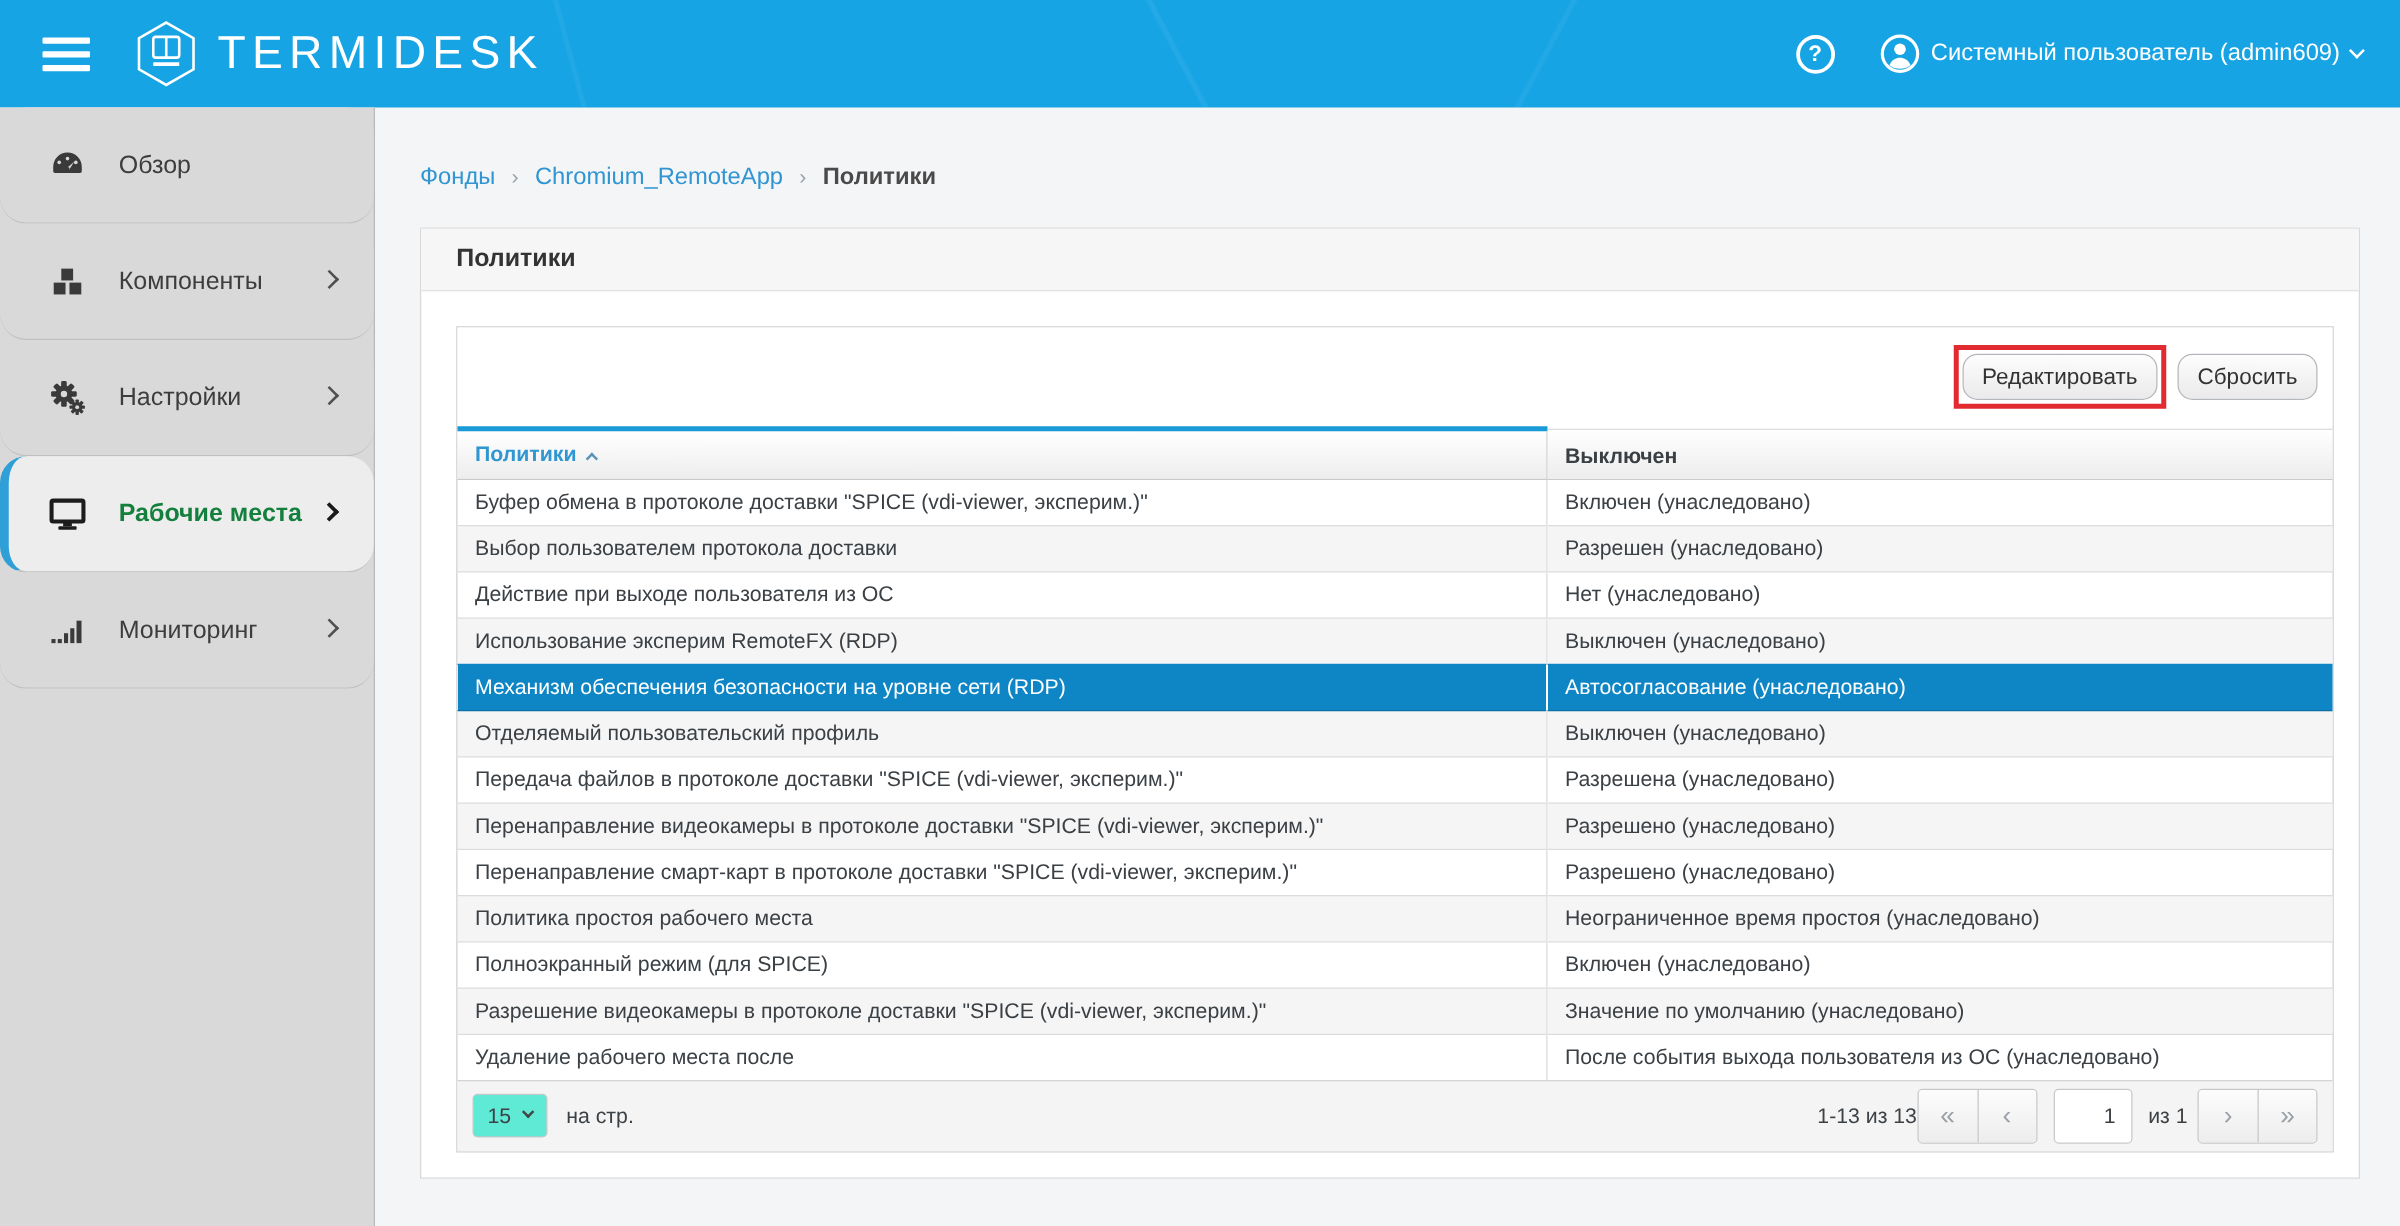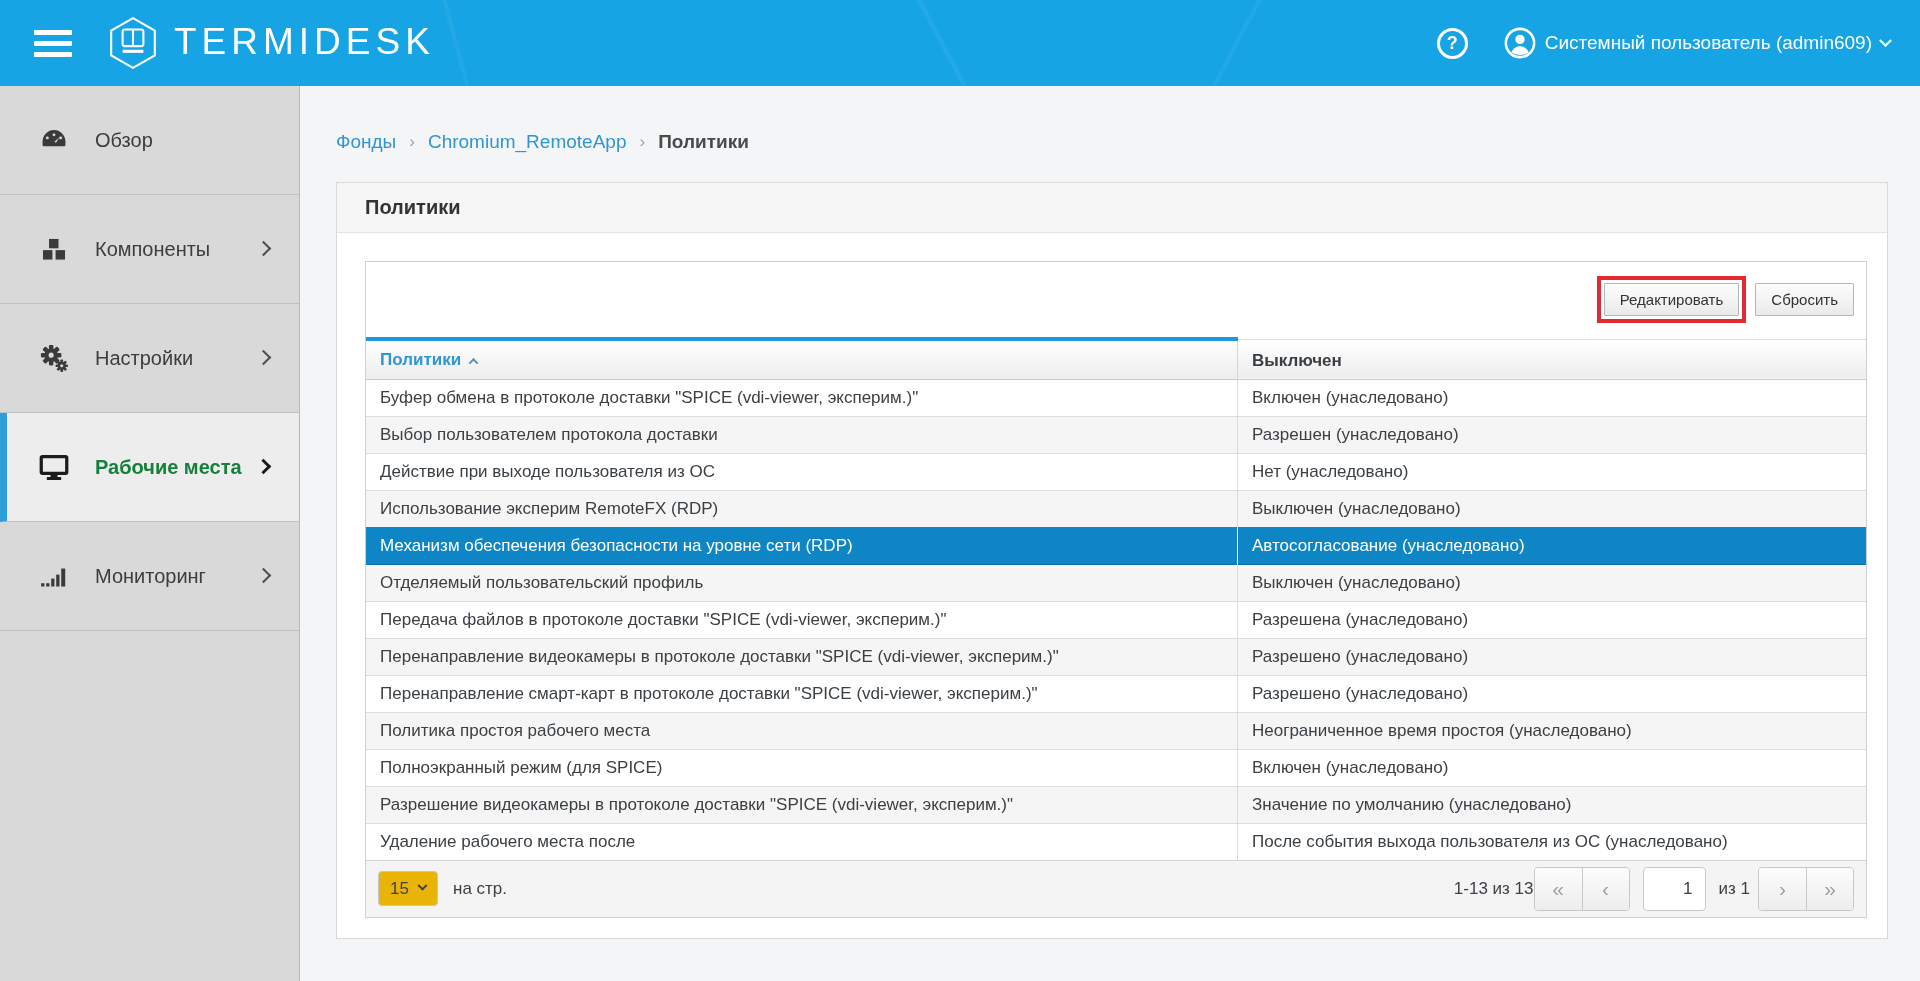--- a/index.html
+++ b/index.html
@@ -23,22 +23,22 @@
     display:flex; align-items:center; justify-content:center; font-weight:bold; font-size:18px; cursor:pointer; }
   .user-menu { display:flex; align-items:center; gap:9px; color:#fff; font-size:19px; cursor:pointer; }
   .chev { display:inline-block; width:9px; height:9px; border-right:2px solid currentColor; border-bottom:2px solid currentColor; }
   .chev.down { transform:rotate(45deg) translate(-2px,-2px); }
 
   
   .app { display:flex; height:895px; }
 
   
   .sidebar { width:300px; background:#d9d9d9; border-right:1px solid #b9b9b9; flex-shrink:0; }
-  .side-item { height:109px; display:flex; align-items:center; padding-left:37px;
-    border-bottom:1px solid #c0c0c0; cursor:pointer; position:relative; background:#d9d9d9; }
+  .side-item { height:93px; display:flex; align-items:center; padding-left:37px;
+    border-bottom:1px solid #c0c0c0; cursor:pointer; position:relative; background:#d9d9d9;border-radius:21px; }
   .side-item .icon { width:34px; display:flex; justify-content:center; }
   .side-item .label { font-size:20px; color:#3d3d3d; margin-left:24px; }
   .side-item .side-chev { margin-left:auto; margin-right:30px; color:#4f4f4f; }
   .side-item .side-chev .chev { width:11px; height:11px; border-width:2.5px; transform:rotate(-45deg); }
   .side-item.active { background:#ededed; padding-left:30px; border-left:7px solid #2f9fd8; }
   .side-item.active .label { color:#15803d; font-weight:bold; }
   .side-item.active .side-chev { color:#1a1a1a; }
   .side-item.active .side-chev .chev { border-width:3.5px; }
 
   
@@ -48,21 +48,21 @@
   .breadcrumb .current { color:#4a4a4a; font-weight:bold; }
   .breadcrumb .sep { color:#9aa2a9; font-size:17px; }
 
   .card { margin:29px 32px 0 36px; background:#fff; border:1px solid #d9d9d9; }
   .card-header { height:50px; background:#f6f6f6; border-bottom:1px solid #e2e2e2;
     display:flex; align-items:center; padding-left:28px; font-size:20px; font-weight:bold; color:#333; }
   .card-body { padding:28px 20px 20px 28px; }
 
   .table-wrap { border:1px solid #cfcfcf; }
   .toolbar { background:#fff; display:flex; justify-content:flex-end; align-items:center; padding:14px 10px 14px 0; }
-  .btn { font-family:inherit; font-size:15px; color:#333; padding:7px 15px; border:1px solid #b3b7bb; border-radius:1px;
+  .btn { font-family:inherit; font-size:18px; color:#333; padding:7px 15px; border:1px solid #b3b7bb; border-radius:12px;
     background:linear-gradient(#fdfdfd,#eaeaea); cursor:pointer; }
   .red-box { border:4px solid #e22b30; padding:3px; margin-right:9px; }
   .btn-reset { margin-right:2px; }
 
   table { width:100%; border-collapse:collapse; table-layout:fixed; }
   th { text-align:left; font-size:17px; padding:8px 14px; background:linear-gradient(#ffffff,#ededed);
       border-bottom:1px solid #c9c9c9; cursor:pointer; }
   th.col-name { width:58.1%; border-top:4px solid #1a9bd7; border-right:1px solid #d5d5d5; color:#2e96d0; font-weight:bold; }
   th.col-value { color:#3a3f44; font-weight:bold; border-top:1px solid #ddd; padding-top:11px; }
   .sort-caret { display:inline-block; width:7px; height:7px; border-right:2px solid #5b93b8; border-bottom:2px solid #5b93b8;
@@ -71,21 +71,21 @@
     white-space:nowrap; overflow:hidden; }
   td.cell-name { border-right:1px solid #dcdcdc; }
   tr.even td { background:#f5f5f5; }
   tr { cursor:pointer; }
   tr.selected td { background:#0e86c6; color:#fff; border-top-color:#0e86c6; }
   tr.selected td.cell-name { border-right-color:rgba(255,255,255,0.35); }
   tr.selected + tr td { border-top-color:#0b6ea4; }
 
   .pager { height:57px; background:#f4f4f4; border-top:1px solid #d4d4d4;
     display:flex; align-items:center; padding:0 12px; font-size:17px; color:#3c4146; }
-  .size-select { width:60px; height:35px; background:#eab308; border:1px solid #c4c8cc; border-radius:4px;
+  .size-select { width:60px; height:35px; background:#5eead4; border:1px solid #c4c8cc; border-radius:4px;
     display:flex; align-items:center; justify-content:center; gap:10px; cursor:pointer; font-size:17px; }
   .size-select .chev { width:7px; height:7px; border-color:#444; transform:rotate(45deg) translate(-2px,-2px); }
   .per-page { margin-left:15px; }
   .pager-right { margin-left:auto; display:flex; align-items:center; }
   .range { }
   .pgroup { display:flex; border:1px solid #c8c8c8; border-radius:4px; overflow:hidden; }
   .pbtn { width:47px; height:42px; display:flex; align-items:center; justify-content:center;
     background:linear-gradient(#fcfcfc,#ededed); color:#9aa0a6; font-size:21px; cursor:pointer; }
   .pbtn + .pbtn { border-left:1px solid #c8c8c8; }
   .page-input { width:63px; height:44px; border:1px solid #c9c9c9; border-radius:4px; margin:0 13px;

